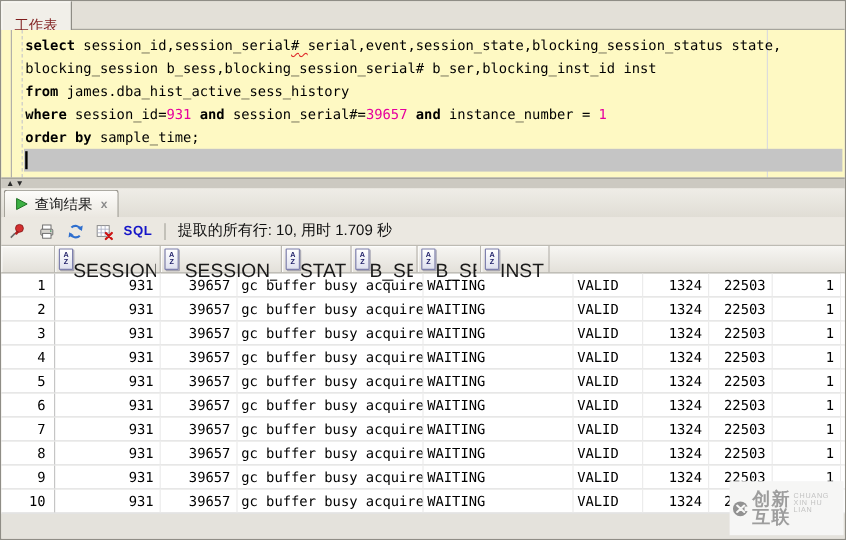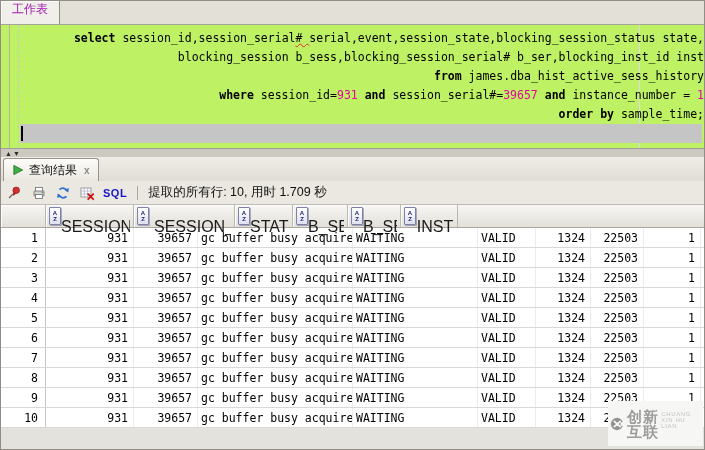--- a/index.html
+++ b/index.html
@@ -5,26 +5,26 @@
   html,body{margin:0;padding:0;background:#cfcdc6;}
   .window{
     position:relative;width:705px;height:450px;
     background:#e9e6df;overflow:hidden;
     border:1px solid #8f8d86;box-sizing:border-box;
     font-family:"Liberation Sans",sans-serif;
   }
   
   .top-tabbar{position:absolute;left:0;top:0;width:100%;height:23px;
     background:#e3e0d8;border-bottom:1px solid #a6a49c;display:flex;align-items:stretch;}
-  .top-tab{display:flex;align-items:flex-end;padding:6px 11px;font-size:12px;color:#a21caf;
+  .top-tab{display:flex;align-items:flex-start;padding:12px 11px;font-size:12px;color:#7f1d1d;
     border-right:1px solid #b5b3ab;cursor:default;}
   .top-tab.active{background:#f1efe9;border-right:1px solid #8e8c85;
     box-shadow:inset 1px 1px 0 #fbfaf7;}
   
-  .editor{position:absolute;left:0;top:24px;width:100%;height:123px;background:#bef264;text-align:right;}
+  .editor{position:absolute;left:0;top:24px;width:100%;height:123px;background:#fef9c3;}
   .gutter-line{position:absolute;left:8px;top:0;bottom:0;width:1px;background:#b2b0aa;}
   .gutter-dash{position:absolute;left:17px;top:0;bottom:0;width:0;border-left:1px dashed #c9c9c9;}
   .margin-line{position:absolute;left:638px;top:0;bottom:0;width:1px;background:#dcdcdc;}
   .current-line{position:absolute;left:19px;right:2px;top:99px;height:19px;background:#c5c5c5;}
   .cursor{position:absolute;left:1px;top:2px;width:2px;height:15px;background:#000;}
   .sql-lines{position:absolute;left:20px;top:4px;right:0;
     font-family:"DejaVu Sans Mono",monospace;font-size:11.5px;line-height:19px;
     white-space:pre;color:#000;}
   .sql-line{height:19px;}
   .kw{font-weight:bold;}

